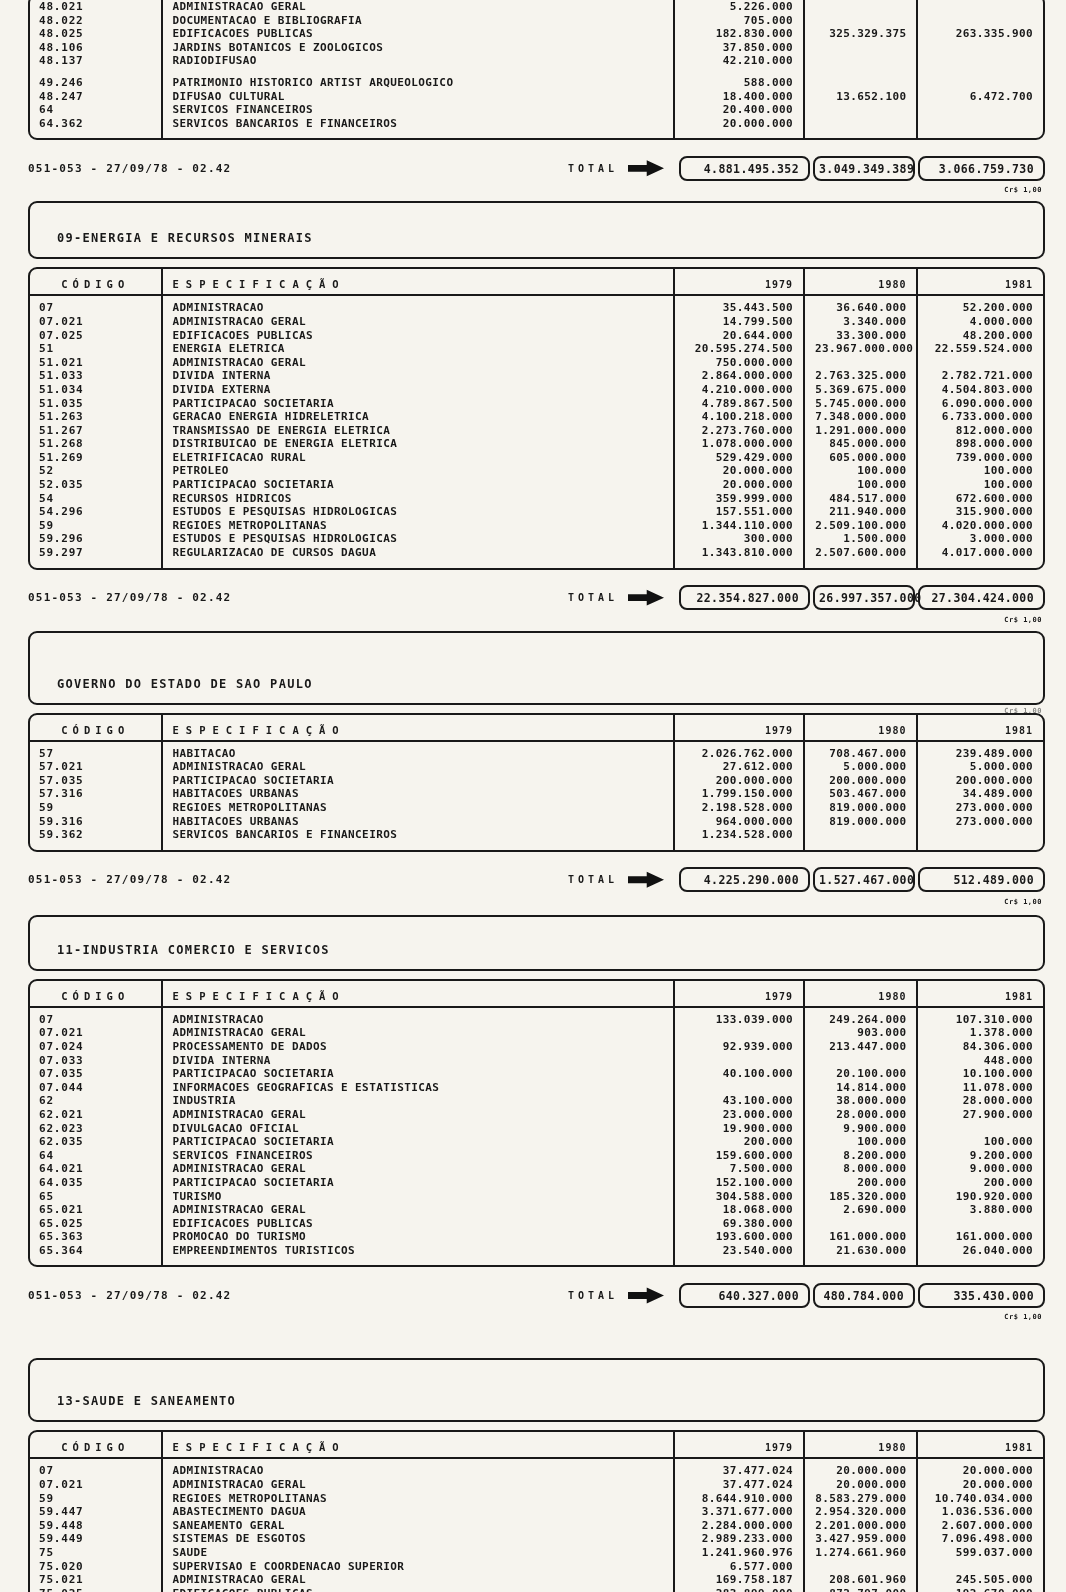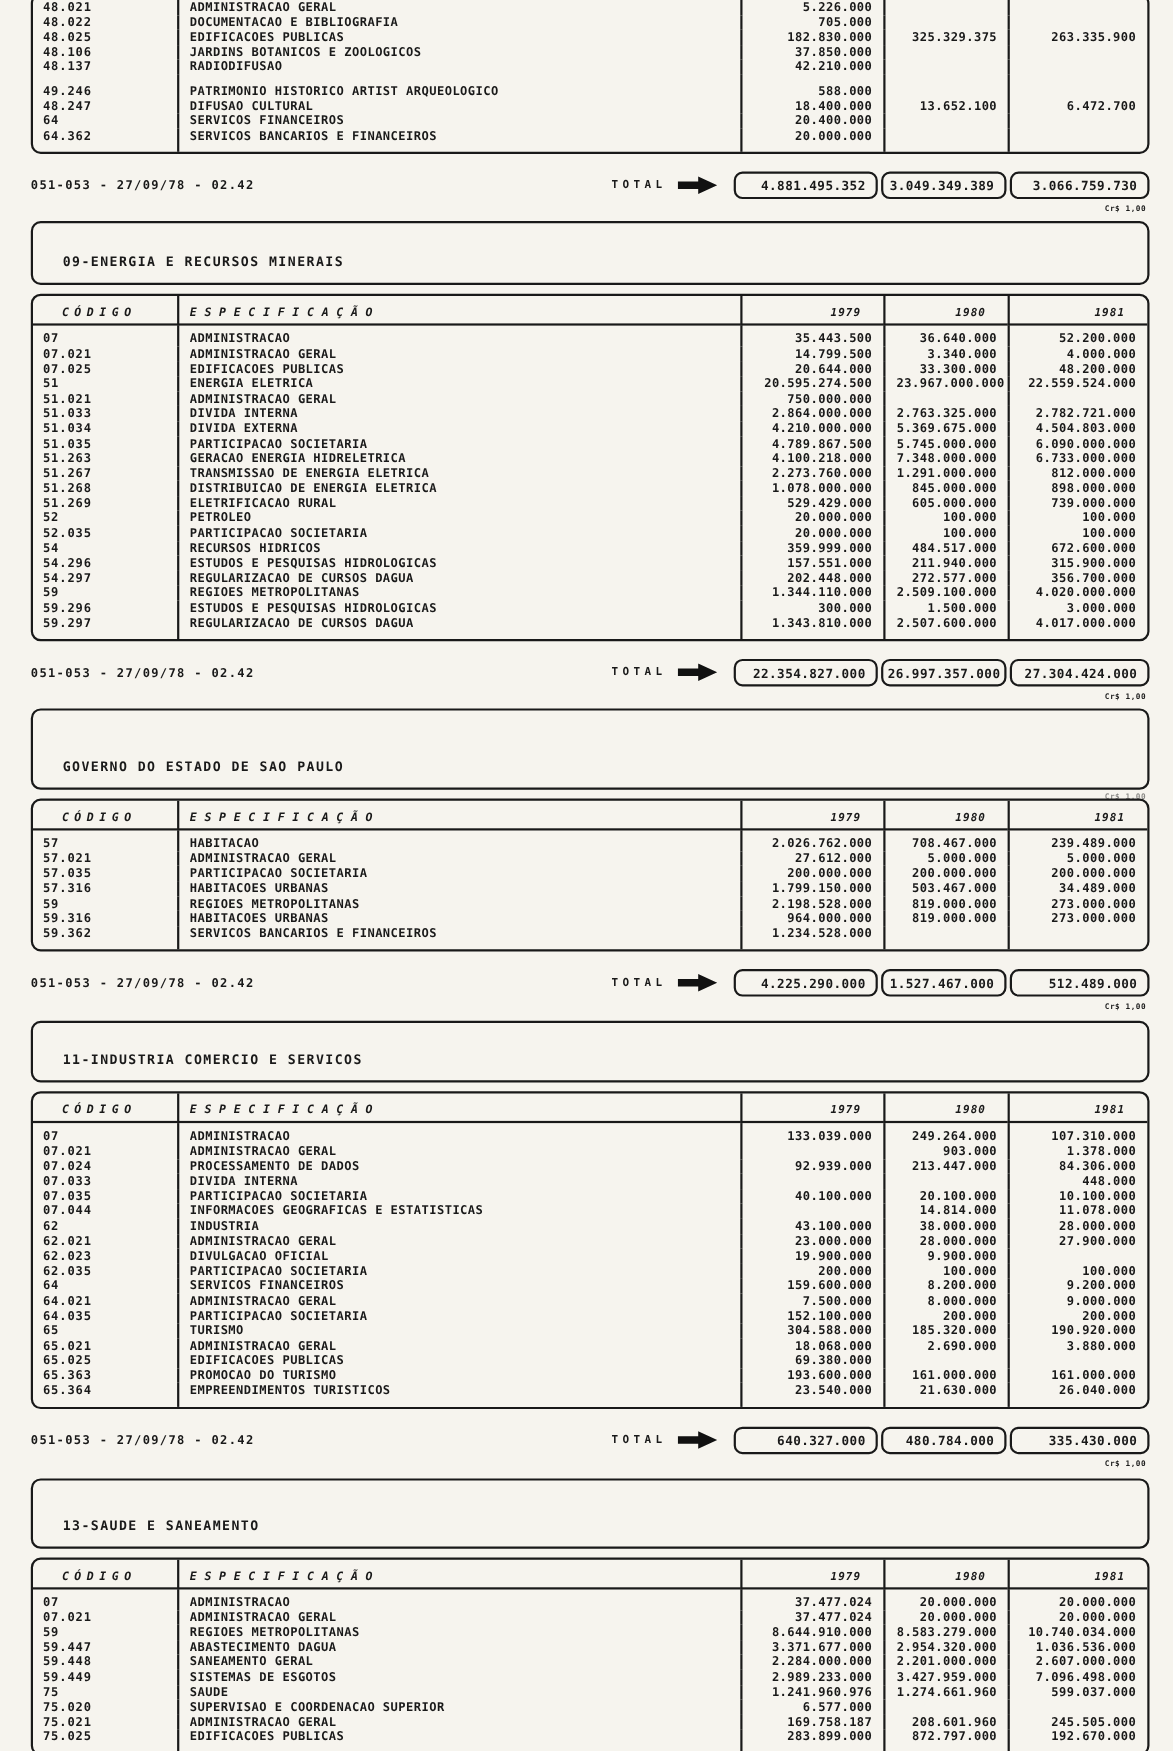--- a/index.html
+++ b/index.html
@@ -16,21 +16,21 @@
   
   table.budget{
     border-collapse:separate;border-spacing:0;width:100%;
     border:2.5px solid #191919;border-radius:9px;
     table-layout:fixed;background:transparent;
   }
   table.budget th,table.budget td{white-space:nowrap;overflow:hidden;}
   .c2,.c3,.c4,.c5{border-left:2.5px solid #191919;}
   thead th{
     border-bottom:2.5px solid #191919;
-    font-size:10.5px;padding:9px 20px 4px 10px;vertical-align:bottom;font-style:italic;
+    font-size:10.5px;padding:9px 10px 4px 10px;vertical-align:bottom;
   }
   th.hdr-code{letter-spacing:5px;text-align:center;}
   th.hdr-spec{letter-spacing:7px;text-align:left;}
   th.hdr-year{text-align:right;font-size:10px;letter-spacing:1px;}
   tbody td{
     font-size:11px;line-height:13.6px;padding:0 10px;
     letter-spacing:0.4px;
   }
   tbody td.code{padding-left:9px;letter-spacing:0.8px;}
   tbody td.num{text-align:right;}
@@ -48,38 +48,38 @@
   .total-arrow{
     width:36px;height:19px;background:#111;
     clip-path:polygon(0 32%,52% 32%,52% 8%,100% 50%,52% 92%,52% 68%,0 68%);
     margin-right:12px;
   }
   .total-box{
     border:2.5px solid #191919;border-radius:8px;
     text-align:right;font-size:11.5px;letter-spacing:0.4px;
     padding:4px 9px 3px 4px;box-sizing:border-box;margin-left:3px;
   }
-  .tb1{width:131px;}.tb2{width:114px;}.tb3{width:127px;}
+  .tb1{width:131px;}.tb2{width:102px;}.tb3{width:127px;}
   .cr-note{
     text-align:right;font-size:7px;letter-spacing:0.5px;
     margin:3px 3px 0 0;height:9px;
   }
   .cr-note.faint{position:absolute;right:3px;opacity:0.5;margin:0;}
 
   
   .intro-box{
     border:2.5px solid #191919;border-radius:9px;
     display:flex;flex-direction:column;justify-content:flex-end;
     padding:0 0 8px 27px;box-sizing:border-box;
   }
   .intro-line{font-size:12px;letter-spacing:1.3px;line-height:21px;}
   .h1{height:58px;margin-top:6px;}
   .h2{height:74px;margin-top:6px;}
   .h3{height:56px;margin-top:8px;}
-  .h4{height:64px;margin-top:8px;}
+  .h4{height:64px;margin-top:36px;}
   .tbl-gap{margin-top:8px;}
 </style>
 </head>
 <body>
 
 <div class="page">
 
   <div class="section">
     <table class="budget" id="table-top">
       <colgroup>
@@ -297,27 +297,20 @@
             <td class="num c5">672.600.000</td>
           </tr>
           <tr>
             <td class="code">54.296</td>
             <td class="c2">ESTUDOS E PESQUISAS HIDROLOGICAS</td>
             <td class="num c3">157.551.000</td>
             <td class="num c4">211.940.000</td>
             <td class="num c5">315.900.000</td>
           </tr>
           <tr>
-            <td class="code">54.297</td>
-            <td class="c2">REGULARIZACAO DE CURSOS DAGUA</td>
-            <td class="num c3">202.448.000</td>
-            <td class="num c4">272.577.000</td>
-            <td class="num c5">356.700.000</td>
-          </tr>
-          <tr>
             <td class="code">59</td>
             <td class="c2">REGIOES METROPOLITANAS</td>
             <td class="num c3">1.344.110.000</td>
             <td class="num c4">2.509.100.000</td>
             <td class="num c5">4.020.000.000</td>
           </tr>
           <tr>
             <td class="code">59.296</td>
             <td class="c2">ESTUDOS E PESQUISAS HIDROLOGICAS</td>
             <td class="num c3">300.000</td>

